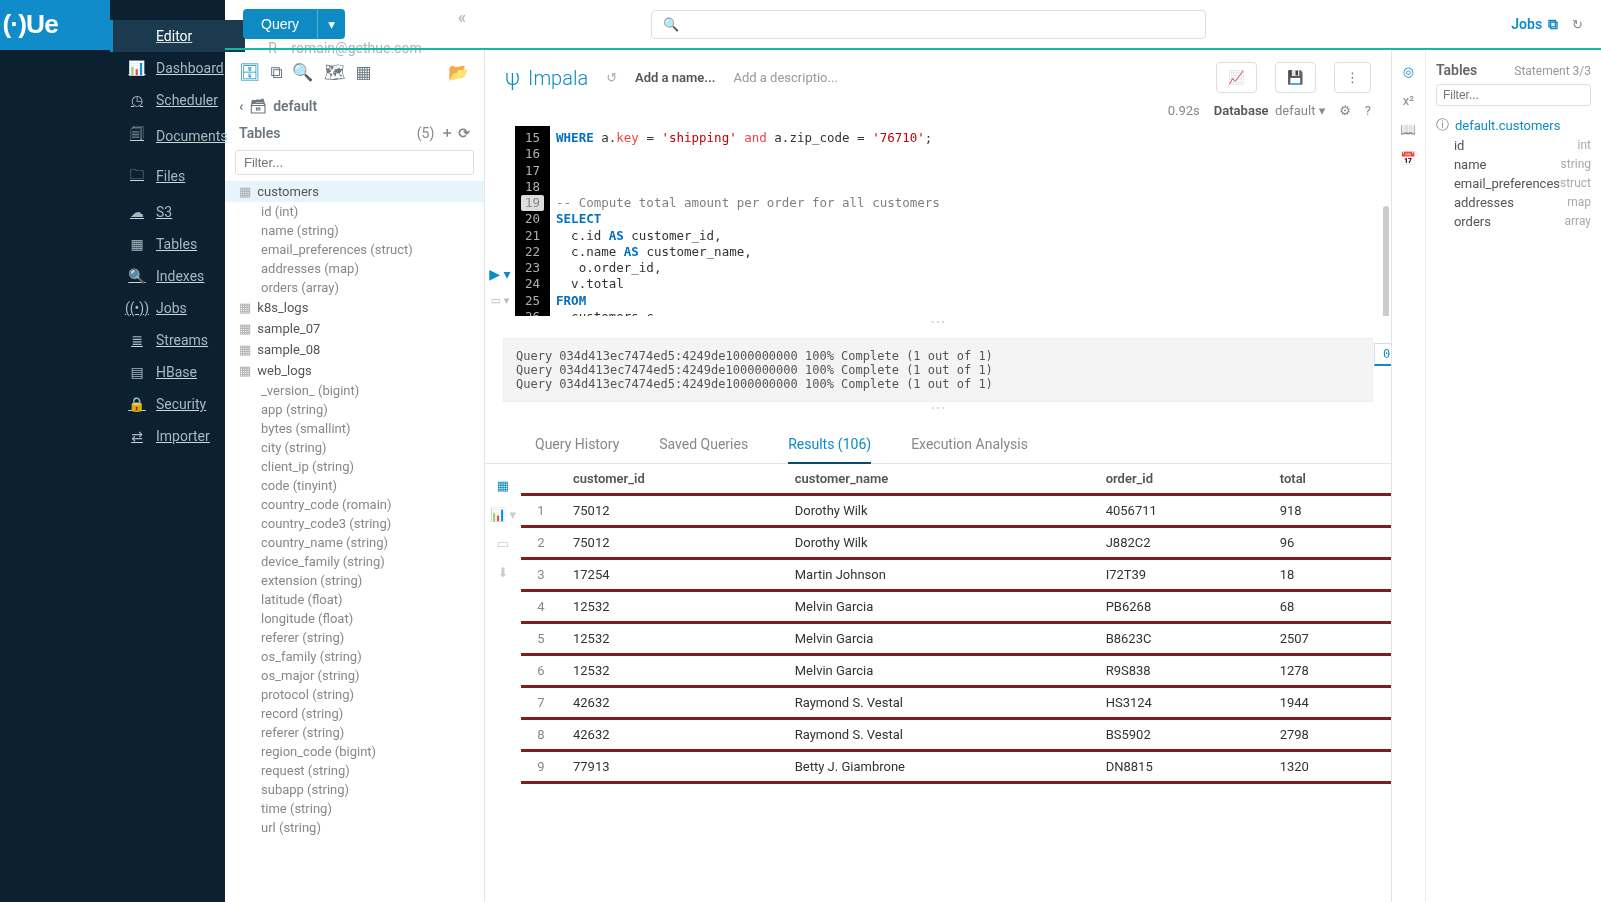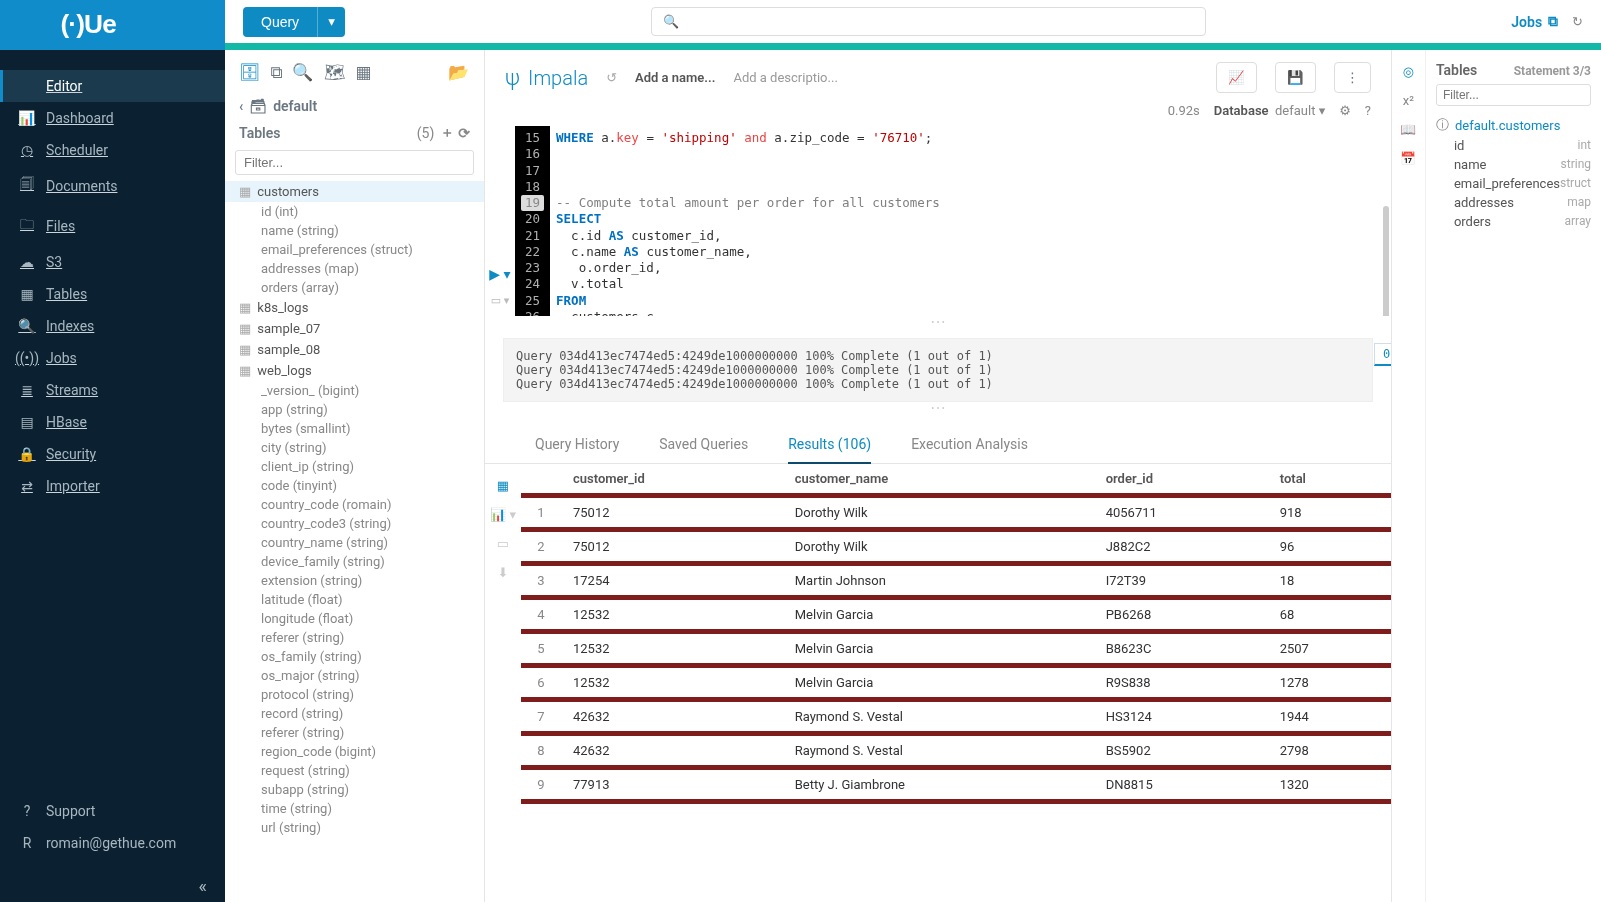--- a/index.html
+++ b/index.html
@@ -1,27 +1,27 @@
 <!DOCTYPE html>
 <html><head>
 <meta charset="utf-8">
 <style>
 * { box-sizing: border-box; margin: 0; padding: 0; }
 body { font-family: -apple-system, BlinkMacSystemFont, "Segoe UI", Roboto, sans-serif; font-size: 13px; color: #333; overflow: hidden; }
 .app { display: flex; height: 100vh; width: 100vw; }
-.sidebar-left { width: 225px; background: #0b2131; color: #ccd6da; display: flex; flex-direction: column; }
+.sidebar-left { width: 225px; background: #0b2131; color: #ccd6da; display: flex; flex-direction: row; }
 .logo-bar { height: 50px; background: #118cca; display: flex; align-items: center; justify-content: center; }
 .logo-bar svg { height: 28px; }
 .nav-list { flex: 1; padding-top: 20px; text-decoration: underline; }
 .nav-item { display: flex; align-items: center; gap: 10px; padding: 8px 18px; cursor: pointer; color: #a8b7bf; font-size: 14px; }
 .nav-item.active { background: #1c3a4e; color: #fff; border-left: 3px solid #118cca; padding-left: 15px; }
 .nav-item .icon { width: 18px; display: inline-flex; justify-content: center; }
 .nav-footer { padding-bottom: 10px; }
 .sidebar-collapse { text-align: right; padding: 6px 18px; color: #a8b7bf; cursor: pointer; font-size: 18px;}
-.topbar { height: 50px; border-bottom: 7px solid #14b8a6; display: flex; align-items: center; padding: 0 18px; gap: 14px; }
+.topbar { height: 50px; border-bottom: 2px solid #14b8a6; display: flex; align-items: center; padding: 0 18px; gap: 14px; }
 .topbar .btn-primary { background: #0e8bc3; color: #fff; border: none; border-radius: 4px; padding: 7px 18px; font-size: 14px; display: flex; align-items: center; gap: 4px; }
 .btn-group { display: flex; }
 .btn-group .caret-btn { background:#0e8bc3; color:#fff; border:none; border-left:1px solid rgba(255,255,255,.3); border-radius:0 4px 4px 0; padding:7px 10px;}
 .topbar .search-wrap { flex: 1; display: flex; justify-content: center;}
 .topbar .search { width: 555px; border: 1px solid #ddd; border-radius: 4px; padding: 6px 12px; display: flex; align-items: center; gap: 8px; color: #999; }
 .topbar .search input { border: none; outline: none; flex: 1; font-size: 14px; }
 .topbar .jobs-link { color: #0e8bc3; font-weight: 600; font-size: 14px; display: flex; align-items: center; gap: 6px; }
 .main { flex: 1; display: flex; flex-direction: column; min-width: 0; }
 .body3 { flex: 1; display: flex; min-height: 0; }
 .panel-db { width: 260px; border-right: 1px solid #e5e5e5; display: flex; flex-direction: column; overflow: hidden; }
@@ -59,29 +59,29 @@
 .logs .line { white-space: nowrap; }
 .logs .tip { position: absolute; top: 4px; left: 870px; background: #fff; border: 1px solid #cde; padding: 3px 8px; color: #0e8bc3; border-bottom:2px solid #0e8bc3;}
 .result-tabs { display: flex; gap: 40px; padding: 16px 50px 0; border-bottom: 1px solid #e5e5e5; color: #888; font-size: 14px;}
 .result-tabs .tab { padding: 6px 0 10px; cursor: pointer; }
 .result-tabs .tab.active { color: #0e8bc3; border-bottom: 2px solid #0c4a6e; margin-bottom:-1px;}
 .result-body { flex: 1; display: flex; min-height: 0; }
 .result-side { width: 36px; padding-top: 14px; display: flex; flex-direction: column; align-items: center; gap: 14px; color: #888; }
 .result-side .first { color: #0e8bc3; }
 .result-table { flex: 1; overflow: auto; }
 .result-table table { width: 100%; border-collapse: collapse; font-size: 13px; }
-.result-table th, .result-table td { text-align: left; padding: 7px 12px; border-bottom: 5px solid #7f1d1d; }
+.result-table th, .result-table td { text-align: left; padding: 7px 12px; border-bottom: 3px solid #7f1d1d; }
 .result-table th { color: #555; font-weight: 600; background:#fff; }
 .result-table td:first-child, .result-table th:first-child { text-align: center; color: #888; width: 40px;}
 .panel-right { width: 210px; border-left: 1px solid #e5e5e5; display: flex; }
 .rp-icons { width: 34px; border-right: 1px solid #f0f0f0; display: flex; flex-direction: column; align-items: center; gap: 14px; padding-top: 14px; color: #888;}
 .rp-icons .active { color: #0e8bc3; }
 .rp-body { flex: 1; padding: 12px 10px; }
 .rp-hdr { display: flex; align-items: baseline; justify-content: space-between; color: #666; font-weight: 600; margin-bottom: 6px; font-size:14px;}
-.rp-hdr .stmt { font-weight: 700; font-size: 12px; color: #999; }
+.rp-hdr .stmt { font-weight: 400; font-size: 12px; color: #999; }
 .rp-filter input { width: 100%; border: 1px solid #ddd; border-radius: 3px; padding: 3px 6px; font-size: 12px; }
 .rp-tree { margin-top: 8px; font-size: 13px; }
 .rp-tree .root { color: #0e8bc3; padding: 2px 0; display:flex; align-items:center; gap:6px;}
 .rp-tree .child { display: flex; justify-content: space-between; padding: 2px 0 2px 18px; color: #555; }
 .rp-tree .child .typ { color: #aaa; font-size: 12px; }
 .grip { text-align:center; color:#ccc; font-size:9px; padding:1px;}
 .scrollbar-fake { position:absolute; right:2px; top:80px; width:6px; height:200px; background:#ccc; border-radius:3px;}
 </style>
 </head>
 <body>

